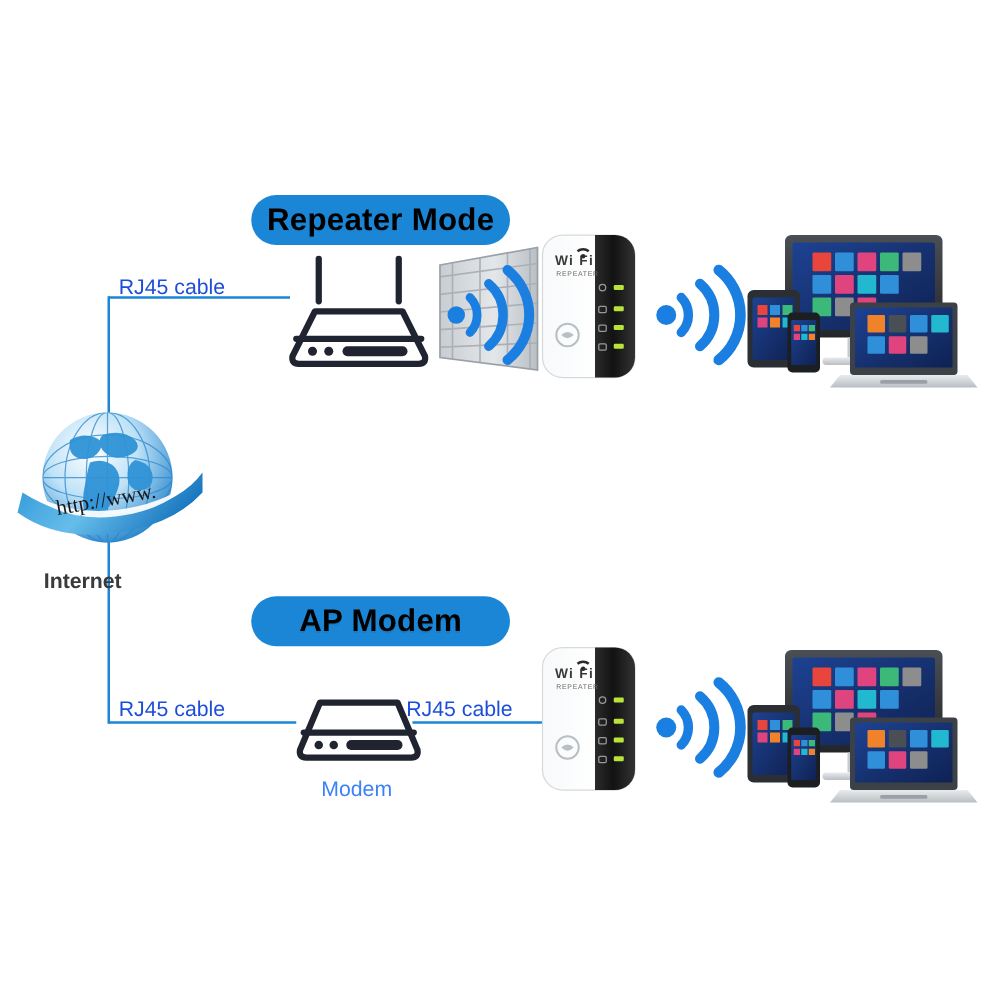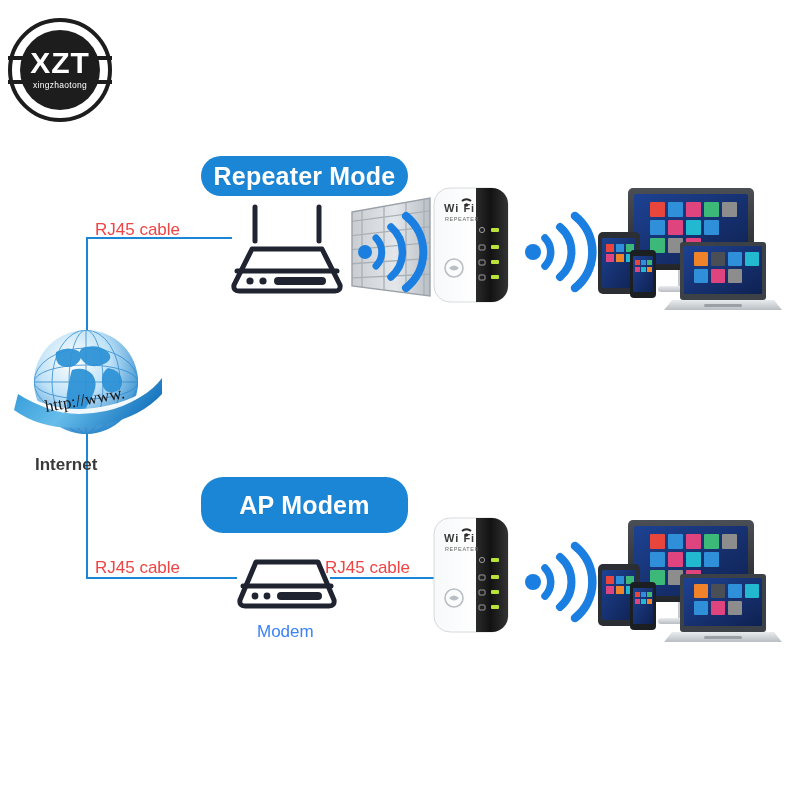--- a/index.html
+++ b/index.html
@@ -19,35 +19,35 @@
     line-height:30px;font-family:"Liberation Sans",sans-serif;
   }
   .logo-sub{
     position:absolute;left:0;top:62px;width:104px;text-align:center;
     color:#ffffff;font-size:8.5px;letter-spacing:.3px;
     font-family:"Liberation Sans",sans-serif;
   }
 
   
   .pill{
-    border-radius:22px;color:#ffffff;font-weight:bold;
+    border-radius:22px;color:#000000;font-weight:bold;
     display:flex;align-items:center;justify-content:center;
     font-size:25px;letter-spacing:.2px;
     text-shadow:0 1px 0 rgba(0,0,0,.08);
   }
   .pill-repeater{left:201px;top:156px;width:207px;height:40px;}
-  .pill-ap{left:201px;top:477px;width:207px;height:56px;}
+  .pill-ap{left:201px;top:477px;width:207px;height:40px;}
 
   
   .line{background:#1b86d6;}
   .line-v{width:2px;}
   .line-h{height:2px;}
 
   
-  .lbl{color:#ef4444;font-size:17px;white-space:nowrap;}
+  .lbl{color:#1d4ed8;font-size:17px;white-space:nowrap;}
   .lbl-internet{
     color:#3a3a3a;font-size:17px;font-weight:bold;white-space:nowrap;
   }
   .lbl-modem{color:#3b82f6;font-size:17px;white-space:nowrap;}
 
   
   .globe{left:12px;top:322px;width:152px;height:130px;}
 
   
   .router{left:222px;top:205px;width:130px;height:92px;}
@@ -60,32 +60,20 @@
   .devices-a{left:592px;top:186px;width:200px;height:128px;}
   .devices-b{left:592px;top:518px;width:200px;height:128px;}
 
   svg{display:block;overflow:visible;}
 </style>
 </head>
 <body>
 
 <div class="stage">
 
-  <div class="abs logo">
-    <svg width="104" height="104" viewBox="0 0 104 104">
-      <circle cx="52" cy="52" r="50" fill="none" stroke="#1d1d1d" stroke-width="4"></circle>
-      <circle cx="52" cy="52" r="40" fill="#1d1d1d"></circle>
-      <rect x="0" y="38" width="16" height="4" fill="#1d1d1d"></rect>
-      <rect x="88" y="38" width="16" height="4" fill="#1d1d1d"></rect>
-      <rect x="0" y="62" width="16" height="4" fill="#1d1d1d"></rect>
-      <rect x="88" y="62" width="16" height="4" fill="#1d1d1d"></rect>
-    </svg>
-    <div class="logo-text">XZT</div>
-    <div class="logo-sub">xingzhaotong</div>
-  </div>
 
   <div class="abs line line-h" style="left:87px;top:237px;width:145px;"></div>
 
   <div class="abs line line-v" style="left:86px;top:237px;height:342px;"></div>
 
   <div class="abs line line-h" style="left:87px;top:577px;width:150px;"></div>
 
   <div class="abs line line-h" style="left:330px;top:577px;width:118px;"></div>
 
   <div class="abs lbl" style="left:95px;top:220px;">RJ45 cable</div>

